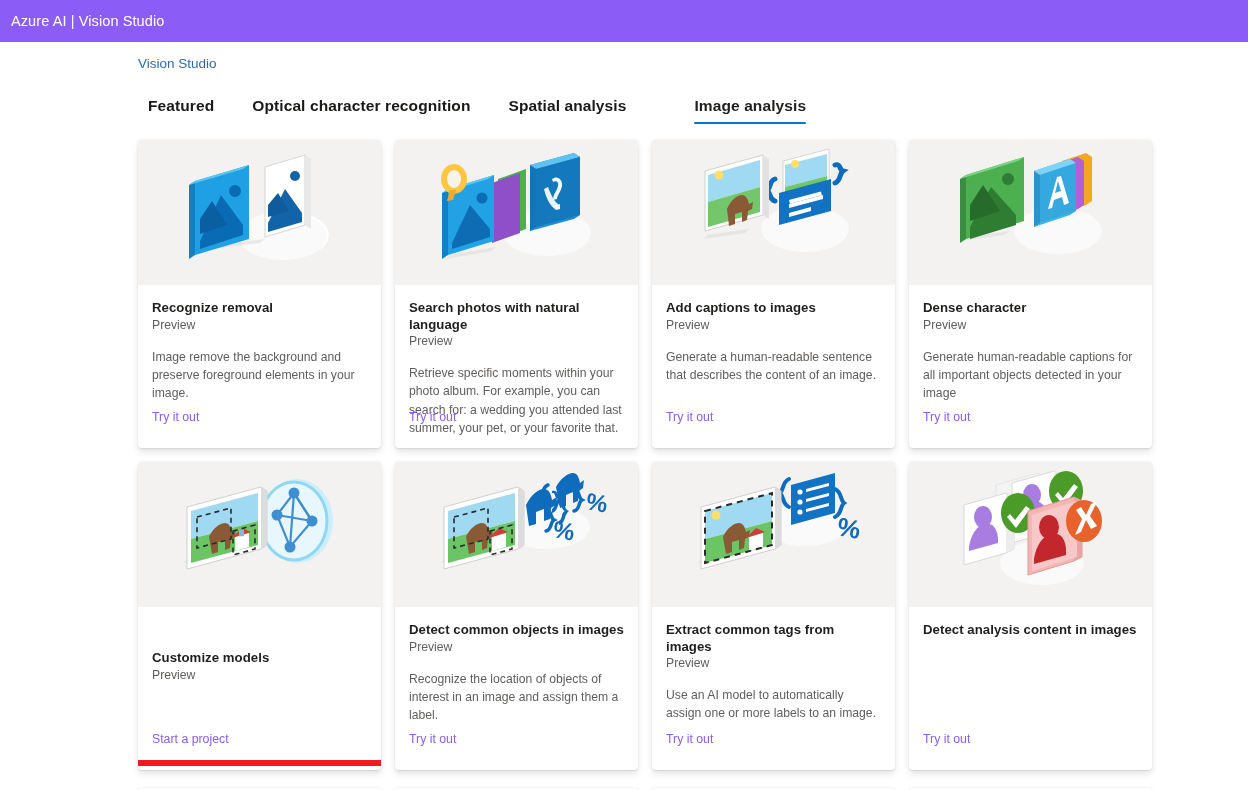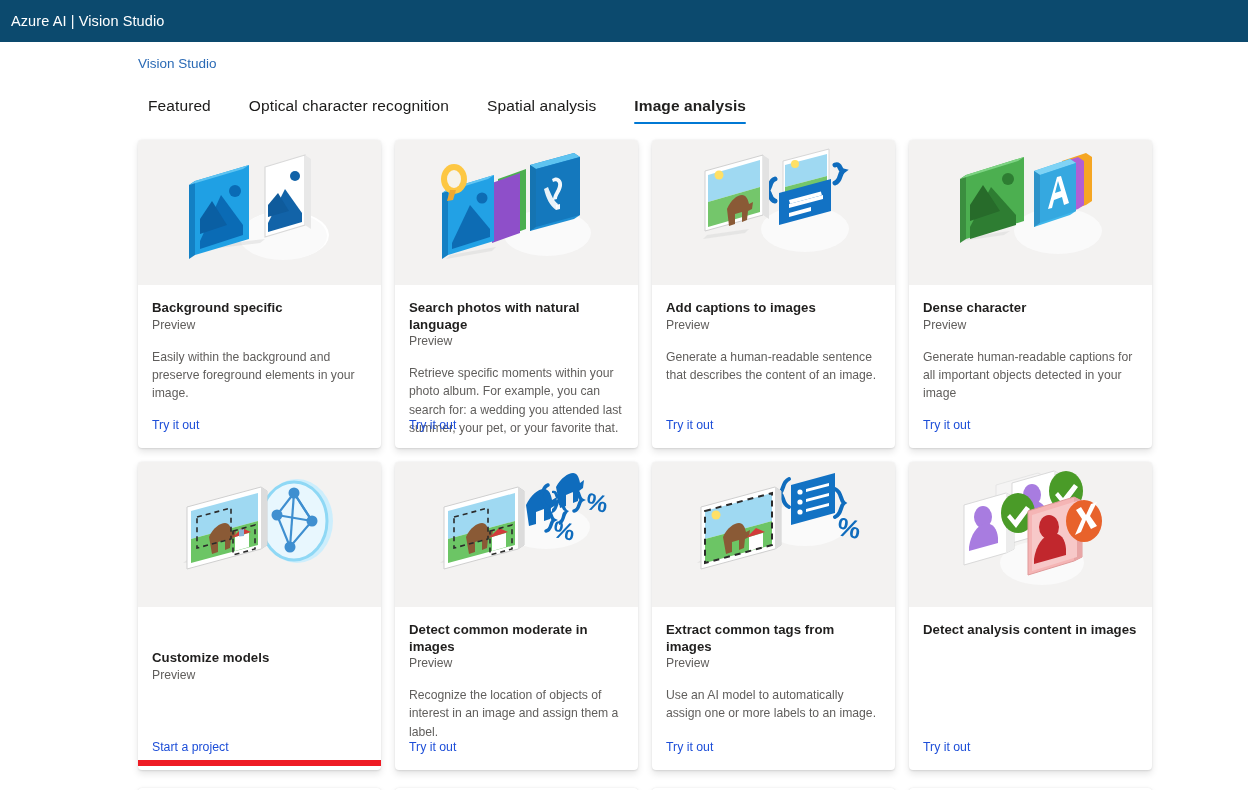--- a/index.html
+++ b/index.html
@@ -9,21 +9,21 @@
     height: 790px;
     overflow: hidden;
     background: #ffffff;
     font-family: "Liberation Sans", sans-serif;
     -webkit-font-smoothing: antialiased;
   }
 
   
   .topbar {
     height: 42px;
-    background: #0c4a6e;
+    background: #8b5cf6;
     display: flex;
     align-items: center;
     padding-left: 11px;
     color: #ffffff;
   }
   .topbar-title {
     font-size: 14.5px;
     letter-spacing: .1px;
     white-space: nowrap;
   }
@@ -50,24 +50,26 @@
   }
   .tab {
     font-size: 15.5px;
     color: #1b1a19;
     padding: 0 0 9px 0;
     margin-right: 38px;
     cursor: pointer;
     position: relative;
     white-space: nowrap;
     letter-spacing: .1px;
+    font-weight: bold;
   }
   .tab.active {
     font-weight: bold;
     color: #201f1e;
+    margin-left: 30px;
   }
   .tab.active::after {
     content: "";
     position: absolute;
     left: 0; right: 0; bottom: 0;
     height: 2.5px;
     background: #0078d4;
     border-radius: 2px;
   }
 
@@ -127,23 +129,23 @@
   }
   .card-desc {
     font-size: 12.2px;
     color: #605e5c;
     line-height: 1.5;
     margin-top: 14px;
   }
   .card-link {
     position: absolute;
     left: 14px;
-    bottom: 16px;
+    bottom: 24px;
     font-size: 12.3px;
-    color: #1d4ed8;
+    color: #8b5cf6;
     cursor: pointer;
     text-decoration: none;
   }
 
   
   .highlight-box {
     position: absolute;
     border: 6px solid #ee1b24;
     pointer-events: none;
     left: -26px;
@@ -201,23 +203,23 @@
           <path d="M30 38 L84 22 L84 96 L30 112 Z" fill="#1fa0e4"></path>
           <path d="M30 38 L24 42 L24 116 L30 112 Z" fill="#1380c4"></path>
           <path d="M24 42 L78 26 L84 22 L30 38 Z" fill="#5fc4f2"></path>
           <path d="M35 98 L56 52 L78 82 L78 92 L35 106 Z" fill="#0a6bb5"></path>
           <path d="M35 76 L47 58 L62 82 L35 91 Z" fill="#0a5fa3"></path>
           <circle cx="70" cy="48" r="6" fill="#0a6bb5"></circle>
         </g>
       </svg>
     </div>
     <div class="card-body">
-      <div class="card-title">Background specific</div>
-      <div class="card-preview">Preview</div>
-      <div class="card-desc">Easily within the background and preserve foreground elements in your image.</div>
+      <div class="card-title">Recognize removal</div>
+      <div class="card-preview">Preview</div>
+      <div class="card-desc">Image remove the background and preserve foreground elements in your image.</div>
       <a class="card-link">Try it out</a>
     </div>
   </div>
 
   <div class="card">
     <div class="card-media">
       <svg width="190" height="140" viewBox="0 0 190 140">
         <ellipse cx="125" cy="90" rx="44" ry="23" fill="#fafafa"></ellipse>
         <g>
           <path d="M108 22 L152 10 L158 14 L158 72 L152 76 L108 88 Z" fill="#1f8fd4"></path>
@@ -404,21 +406,21 @@
           <path d="M70 72 L84 68 L84 82 L70 86 Z" fill="#ffffff"></path>
           <path d="M68 72 L77 63 L86 67 L70 72 Z" fill="#d23b3b"></path>
           <g stroke="#2b2b2b" stroke-width="1.6" stroke-dasharray="5 4" fill="none">
             <path d="M32 52 L66 43 L66 74 L32 83 Z"></path>
             <path d="M68 66 L90 60 L90 84 L68 90 Z"></path>
           </g>
         </g>
       </svg>
     </div>
     <div class="card-body">
-      <div class="card-title">Detect common moderate in images</div>
+      <div class="card-title">Detect common objects in images</div>
       <div class="card-preview">Preview</div>
       <div class="card-desc">Recognize the location of objects of interest in an image and assign them a label.</div>
       <a class="card-link">Try it out</a>
     </div>
   </div>
 
   <div class="card">
     <div class="card-media">
       <svg width="190" height="140" viewBox="0 0 190 140">
         <ellipse cx="126" cy="60" rx="42" ry="21" fill="#fafafa"></ellipse>

